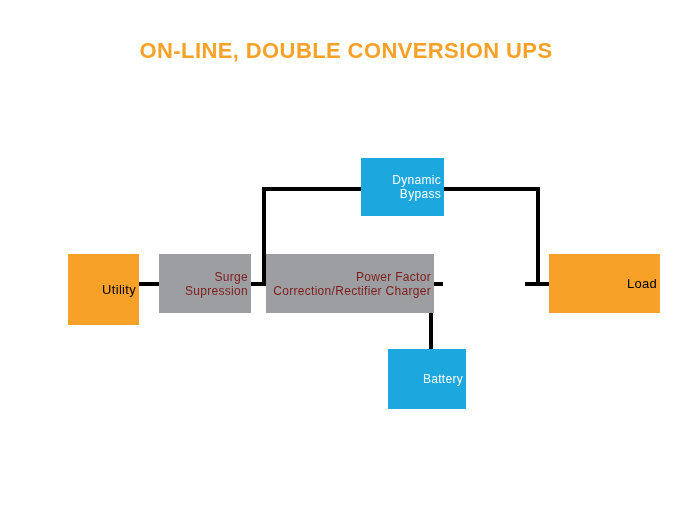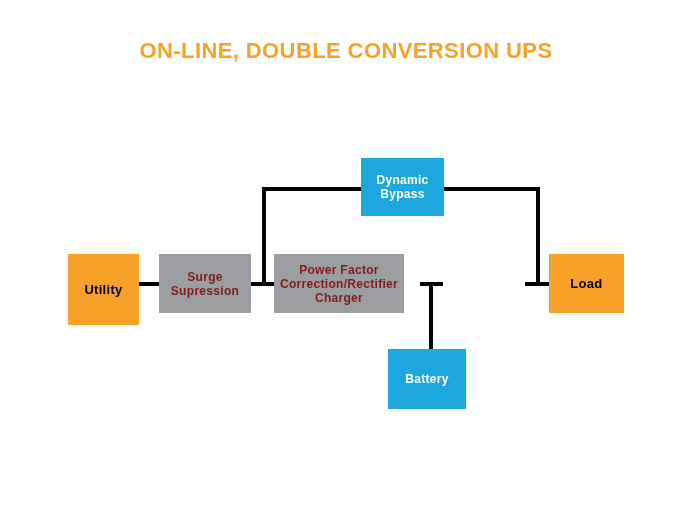--- a/index.html
+++ b/index.html
@@ -32,22 +32,22 @@
     position: absolute;
     background: var(--wire, #000000);
     z-index: 1;
   }
   .node {
     position: absolute;
     z-index: 2;
     display: flex;
     align-items: center;
     justify-content: center;
-    text-align: center;
-    font-weight: 700;
+    text-align: right;
+    font-weight: 400;
     letter-spacing: 0.3px;
   }
   .node .label {
     display: block;
     width: 100%;
     padding: 0 3px;
     box-sizing: border-box;
   }
   .node--orange {
     background: var(--orange, #F7A128);
@@ -63,23 +63,23 @@
   }
   .node--blue {
     background: var(--blue, #1CA8DF);
     color: #ffffff;
     font-size: 12px;
     line-height: 14px;
   }
   
   .node-utility        { left: 68px;  top: 254px; width: 71px;  height: 71px; }
   .node-surge          { left: 159px; top: 254px; width: 92px;  height: 59px; }
-  .node-pfc            { left: 274px; top: 254px; width: 130px; height: 59px; }
+  .node-pfc            { left: 266px; top: 254px; width: 168px; height: 59px; }
   .node-inverter       { left: 443px; top: 254px; width: 82px;  height: 59px; }
-  .node-load           { left: 549px; top: 254px; width: 75px;  height: 59px; }
+  .node-load           { left: 549px; top: 254px; width: 75px;  height: 59px; padding-left: 36px; }
   .node-dynamic-bypass { left: 361px; top: 158px; width: 83px;  height: 58px; }
   .node-battery        { left: 388px; top: 349px; width: 78px;  height: 60px; }
   
   .wire-bypass-top     { left: 262px; top: 187px; width: 278px; height: 4px; }
   .wire-bypass-left    { left: 262px; top: 187px; width: 4px;   height: 99px; }
   .wire-bypass-right   { left: 536px; top: 187px; width: 4px;   height: 99px; }
   .wire-utility-surge  { left: 139px; top: 282px; width: 20px;  height: 4px; }
   .wire-surge-pfc      { left: 251px; top: 282px; width: 23px;  height: 4px; }
   .wire-pfc-inverter   { left: 420px; top: 282px; width: 23px;  height: 4px; }
   .wire-inverter-load  { left: 525px; top: 282px; width: 24px;  height: 4px; }

